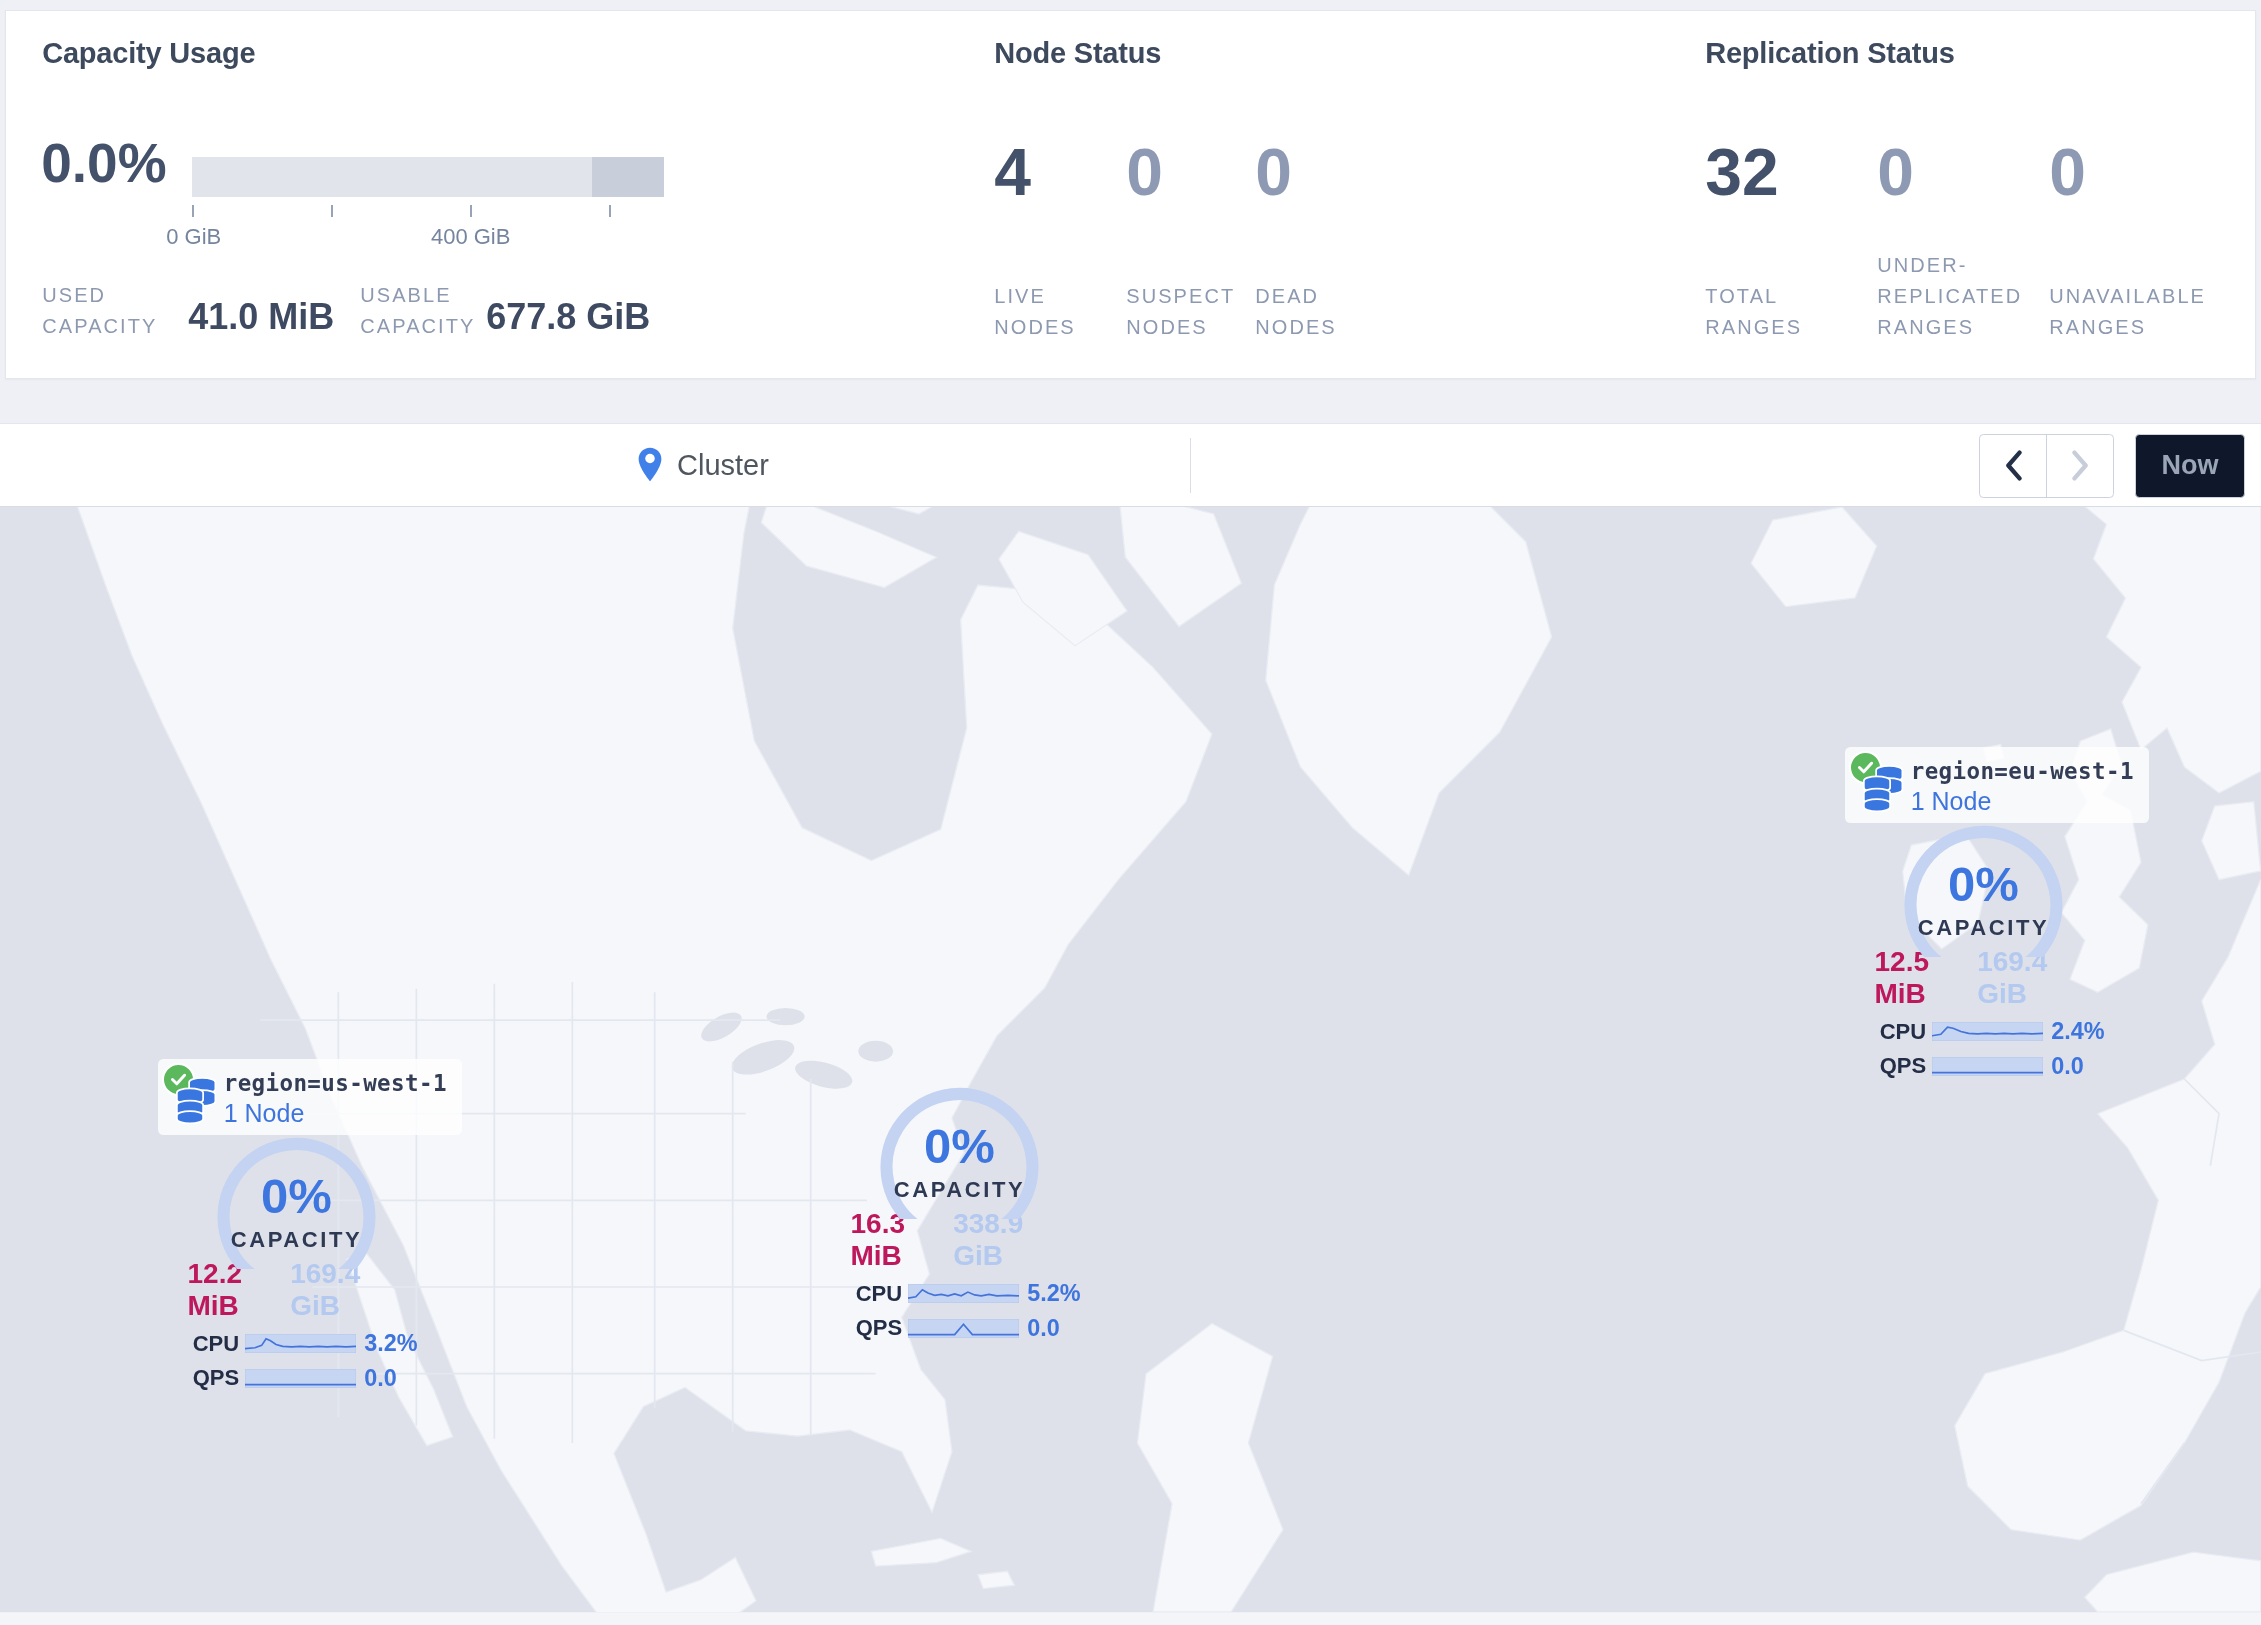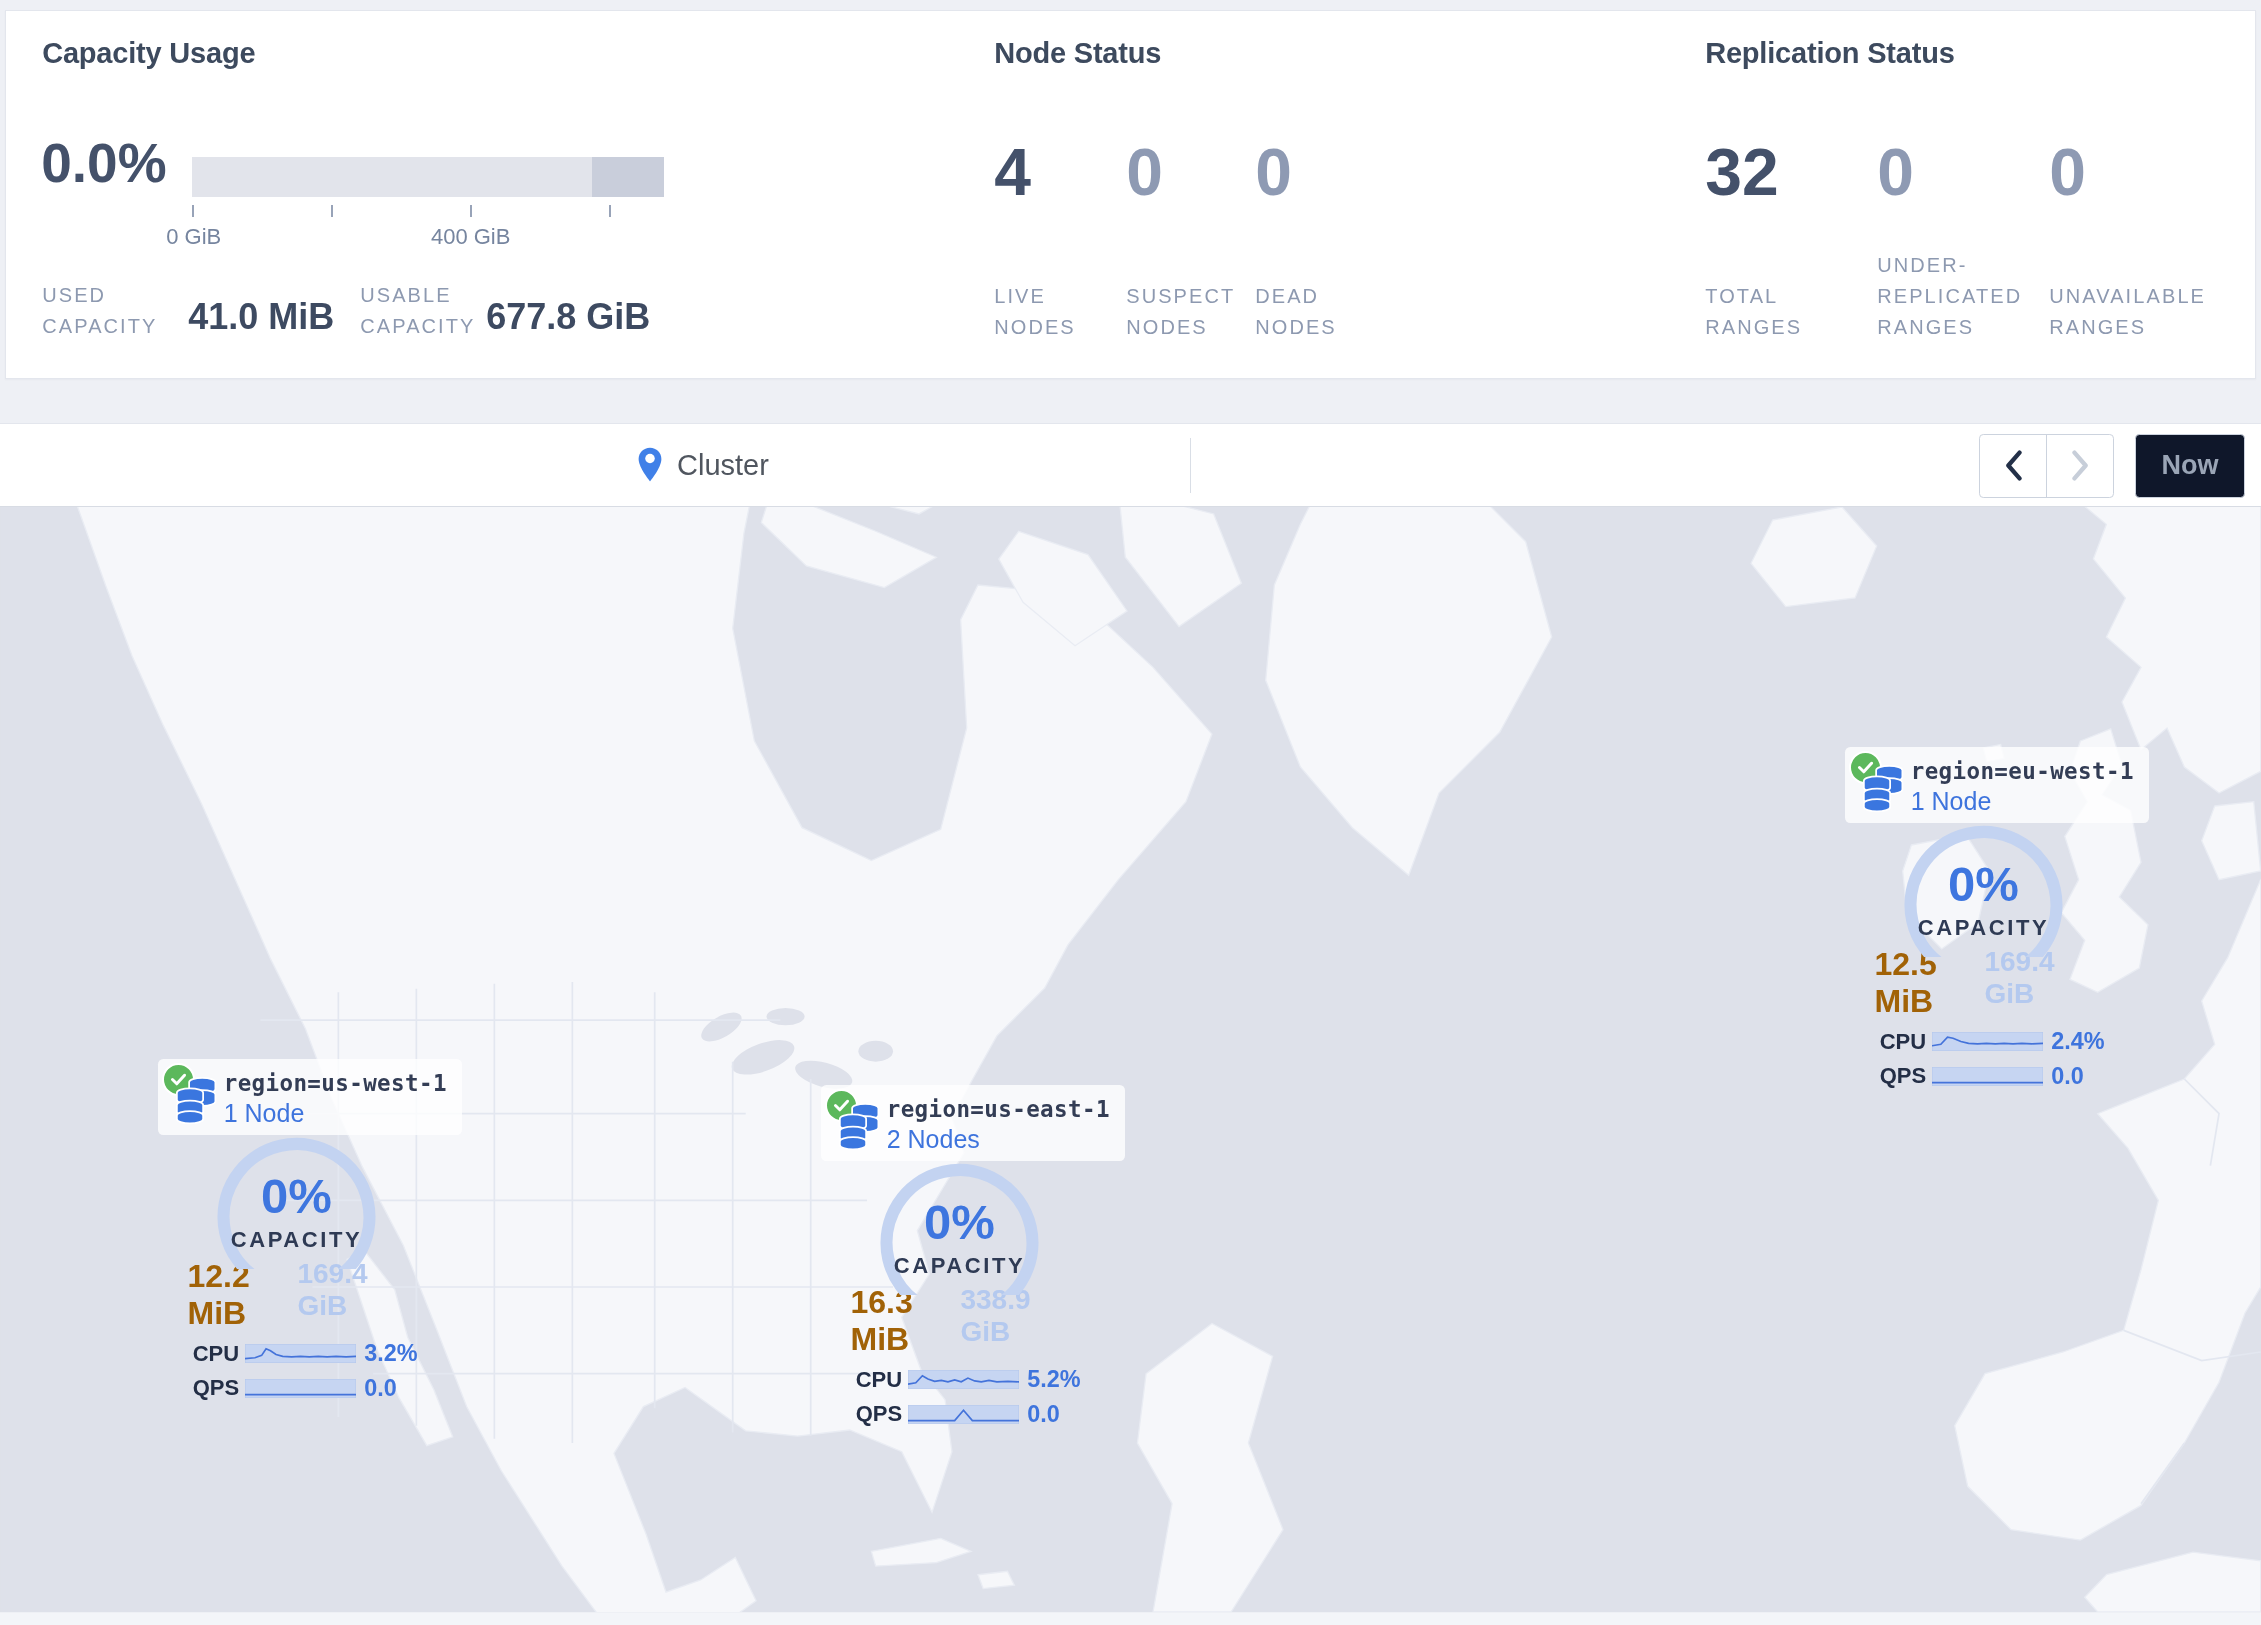--- a/index.html
+++ b/index.html
@@ -68,21 +68,21 @@
     background:#5cb85c; border:2.6px solid #fff; display:flex; align-items:center; justify-content:center; }
   .m-db { position:absolute; left:14px; top:14px; }
   .m-titles { margin-left:5.2px; padding-top:7px; }
   .m-region { font-family:"DejaVu Sans Mono", monospace; font-size:22.5px; font-weight:700; color:#333d55; letter-spacing:0.4px; white-space:nowrap; }
   .m-nodes { margin-top:3.5px; font-size:25px; font-weight:400; color:#3e74dd; }
   .m-body { margin-left:29.5px; width:218px; }
   .m-gauge { position:relative; width:179px; height:132px; margin:1.7px auto 0; }
   .m-pct { position:absolute; left:0; top:31px; width:100%; text-align:center; font-size:49px; font-weight:700; color:#3e76df; }
   .m-caplabel { position:absolute; left:0; top:90px; width:100%; text-align:center; font-size:22px; font-weight:700; color:#2e3a54; letter-spacing:2.6px; }
   .m-capvals { display:flex; justify-content:space-between; margin-top:-10.4px; }
-  .m-capvals .used { font-size:32px; font-weight:600; color:#a16207; }
+  .m-capvals .used { font-size:28px; font-weight:600; color:#be185d; }
   .m-capvals .total { font-size:28px; font-weight:600; color:#b4c9ef; }
   .m-metric { display:grid; grid-template-columns:45px 111px auto; align-items:center; gap:7.8px; margin-top:7.8px; margin-left:5.2px; }
   .m-mlabel { font-size:22px; font-weight:700; color:#232e46; }
   .m-mval { font-size:23.4px; font-weight:700; color:#3e74dd; }
   .spark rect.band { fill:#c6d5f2; stroke:#b3c6ec; stroke-width:1; }
   .spark polyline { fill:none; stroke:#4473da; stroke-width:1.8; }
 </style>
 </head>
 <body>
 
@@ -298,42 +298,20 @@
         <svg class="spark" width="111" height="19" viewBox="0 0 118 20">
           <rect class="band" x="0" y="0" width="118" height="20"></rect>
             <polyline points="0.0,16.5 118.0,16.5"></polyline>
         </svg>
         <span class="m-mval">0.0</span>
       </div>
     </div>
   </div>
 
   <div class="marker" style="left:821px; top:578px">
-    <div class="m-head">
-      <div class="m-icons">
-        <span class="m-check">
-          <svg width="19" height="19" viewBox="0 0 22 22">
-              <polyline points="4,11 9,16 18,6" fill="none" stroke="#fff" stroke-width="3.4" stroke-linecap="round" stroke-linejoin="round"></polyline>
-            </svg>
-        </span>
-        <svg class="m-db" width="42" height="49" viewBox="0 0 48 56">
-          <g fill="#3a76df" stroke="#fff" stroke-width="2">
-            <path d="M15,6 a15,5 0 0 1 30,0 v8 a15,5 0 0 1 -30,0 z"></path>
-            <path d="M15,20 a15,5 0 0 1 30,0 v8 a15,5 0 0 1 -30,0 z"></path>
-            <path d="M1,18 a15,5 0 0 1 30,0 v8 a15,5 0 0 1 -30,0 z"></path>
-            <path d="M1,32 a15,5 0 0 1 30,0 v8 a15,5 0 0 1 -30,0 z"></path>
-            <path d="M1,44 a15,5 0 0 1 30,0 v4 a15,5 0 0 1 -30,0 z"></path>
-          </g>
-        </svg>
-      </div>
-      <div class="m-titles">
-        <div class="m-region">region=us-east-1</div>
-        <div class="m-nodes">2 Nodes</div>
-      </div>
-    </div>
     <div class="m-body">
       <div class="m-gauge">
         <svg width="179" height="132" viewBox="0 0 206 152">
           <circle cx="103" cy="92" r="84" fill="none" stroke="#c3d3f1" stroke-width="14" pathLength="100" stroke-dasharray="82 18" stroke-linecap="round" transform="rotate(122.4 103 92)"></circle>
         </svg>
         <div class="m-pct">0%</div>
         <div class="m-caplabel">CAPACITY</div>
       </div>
       <div class="m-capvals">
         <span class="used">16.3 MiB</span>

